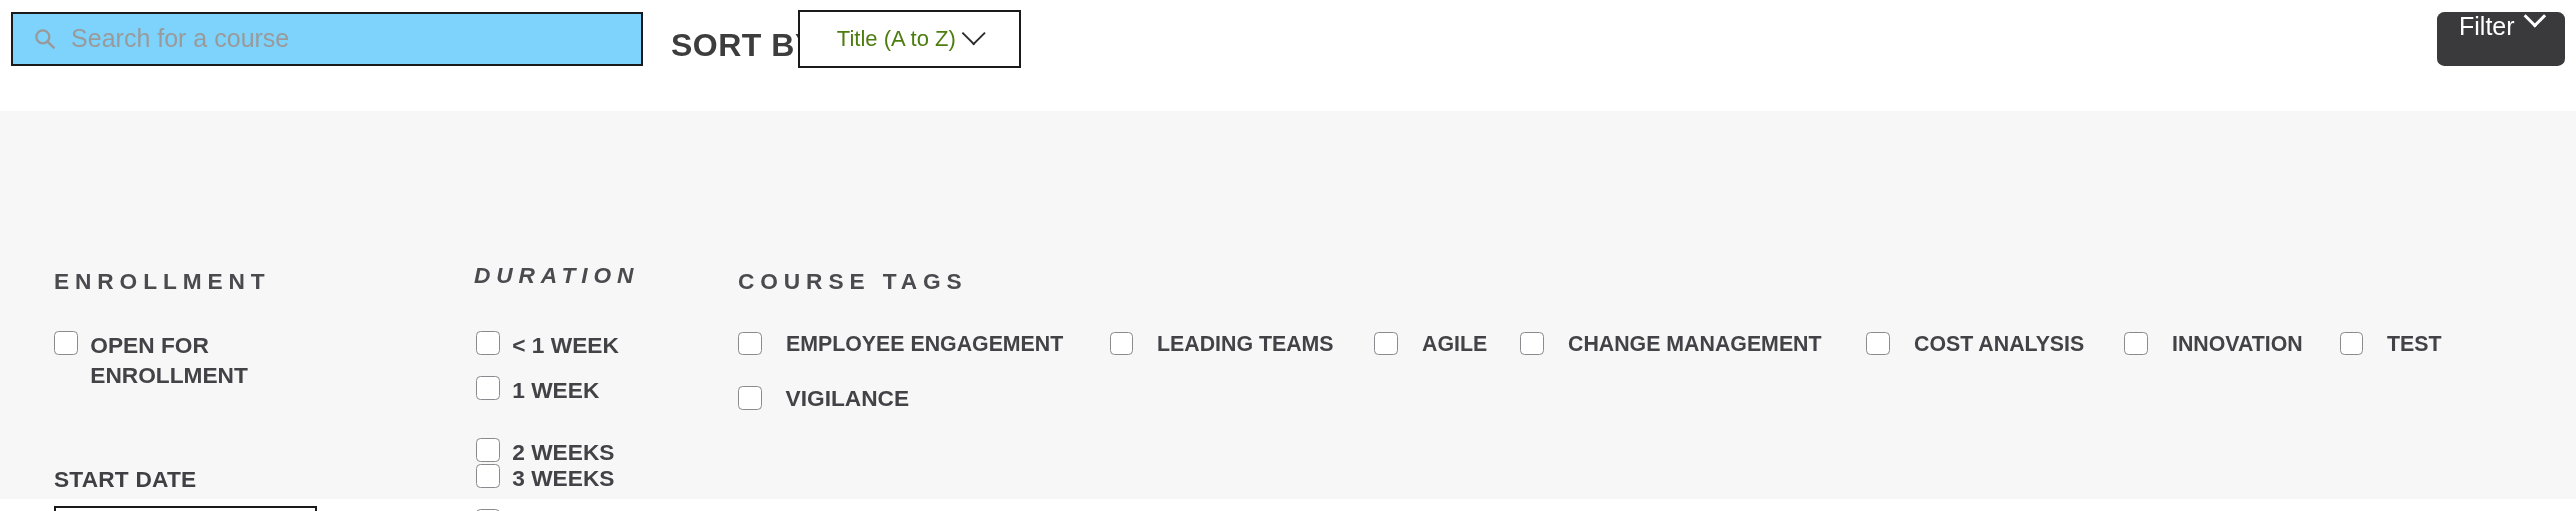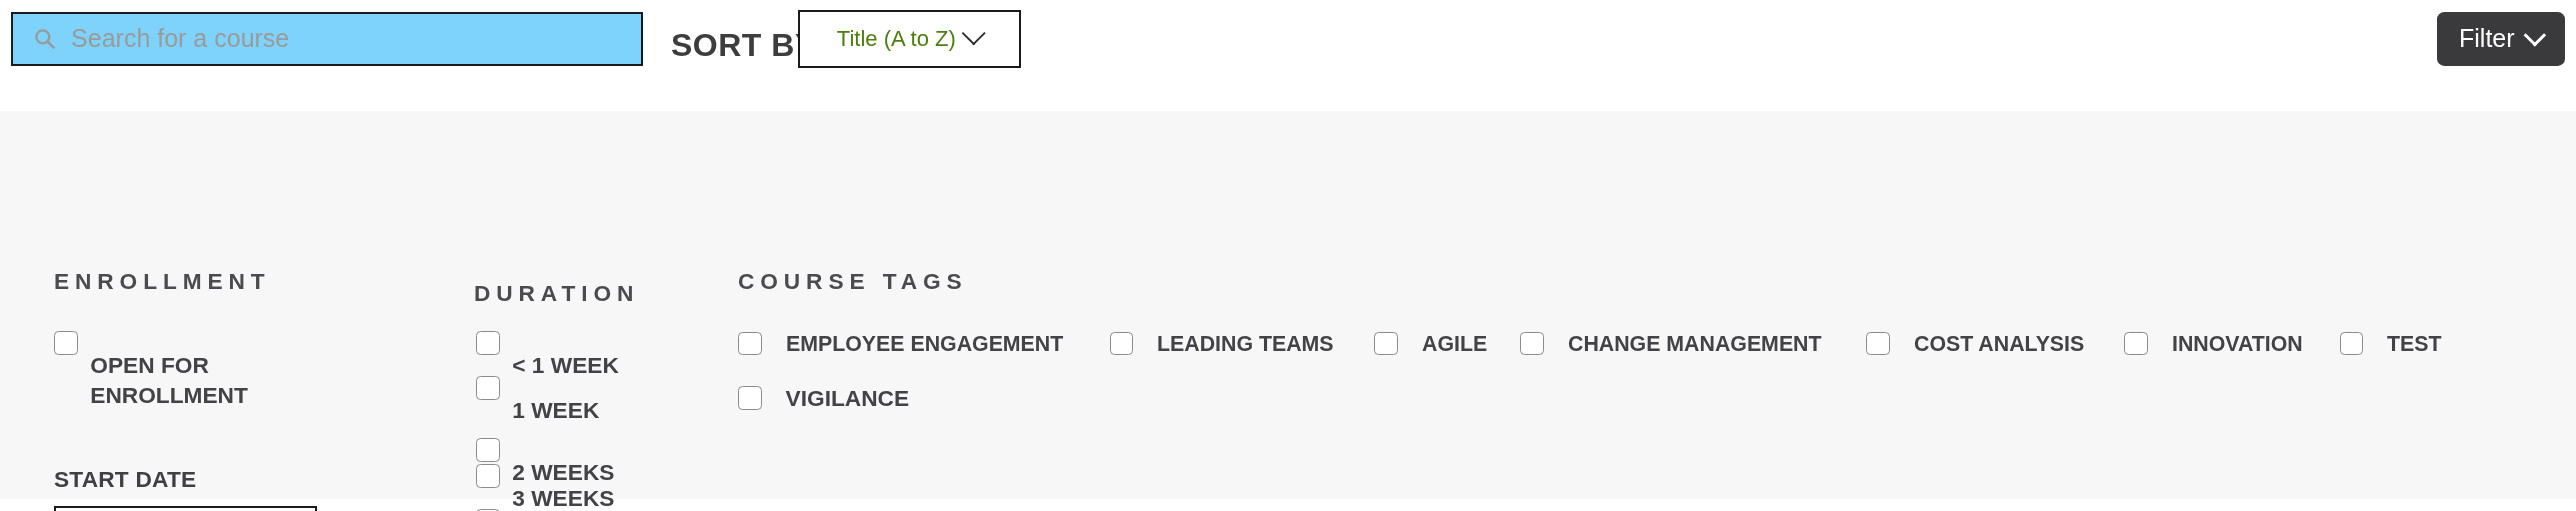--- a/index.html
+++ b/index.html
@@ -100,21 +100,21 @@
 
   .filter-button {
     position: absolute;
     left: 2437px;
     top: 11.8px;
     width: 128px;
     height: 54px;
     background: #3a3a3c;
     border-radius: 7.3px;
     display: flex;
-    align-items: center;
+    align-items: flex-start;
     justify-content: center;
     gap: 12.7px;
     cursor: pointer;
   }
   .filter-button-label {
     color: #ffffff;
     font-size: 25px;
   }
   .chev-white {
     display: inline-block;
@@ -138,21 +138,21 @@
 
   .section-title {
     position: absolute;
     font-size: 22.7px;
     font-weight: bold;
     letter-spacing: 5.9px;
     color: #4a4a4f;
     white-space: nowrap;
   }
   .col-enrollment .section-title { left: 54px;  top: 157px; }
-  .col-duration  .section-title { left: 474px;  top: 169px; }
+  .col-duration  .section-title { left: 474px;  top: 151px; font-style: italic; }
   .col-tags      .section-title { left: 738px;  top: 157px; }
 
   .cb {
     width: 23.6px;
     height: 23.6px;
     box-sizing: border-box;
     border: 1.8px solid #8a8a8f;
     border-radius: 4.5px;
     background: #ffffff;
     flex: 0 0 auto;
@@ -165,21 +165,20 @@
     display: flex;
     align-items: flex-start;
     gap: 12.7px;
   }
   .opt-label {
     font-size: 22.7px;
     font-weight: bold;
     color: #424247;
     line-height: 1.32;
     white-space: pre-line;
-    margin-top: 20px;
   }
 
   
   .enroll-opt { left: 54px; top: 220px; width: 272px; }
 
   .startdate-title {
     position: absolute;
     left: 54px;
     top: 355px;
     font-size: 22.7px;

